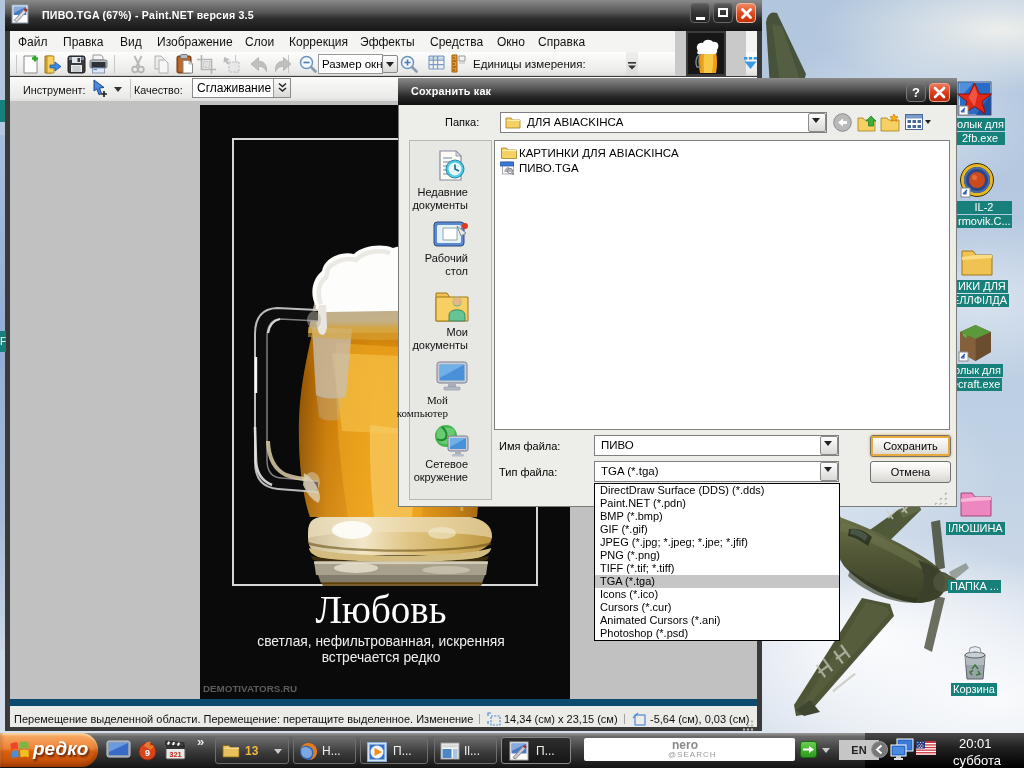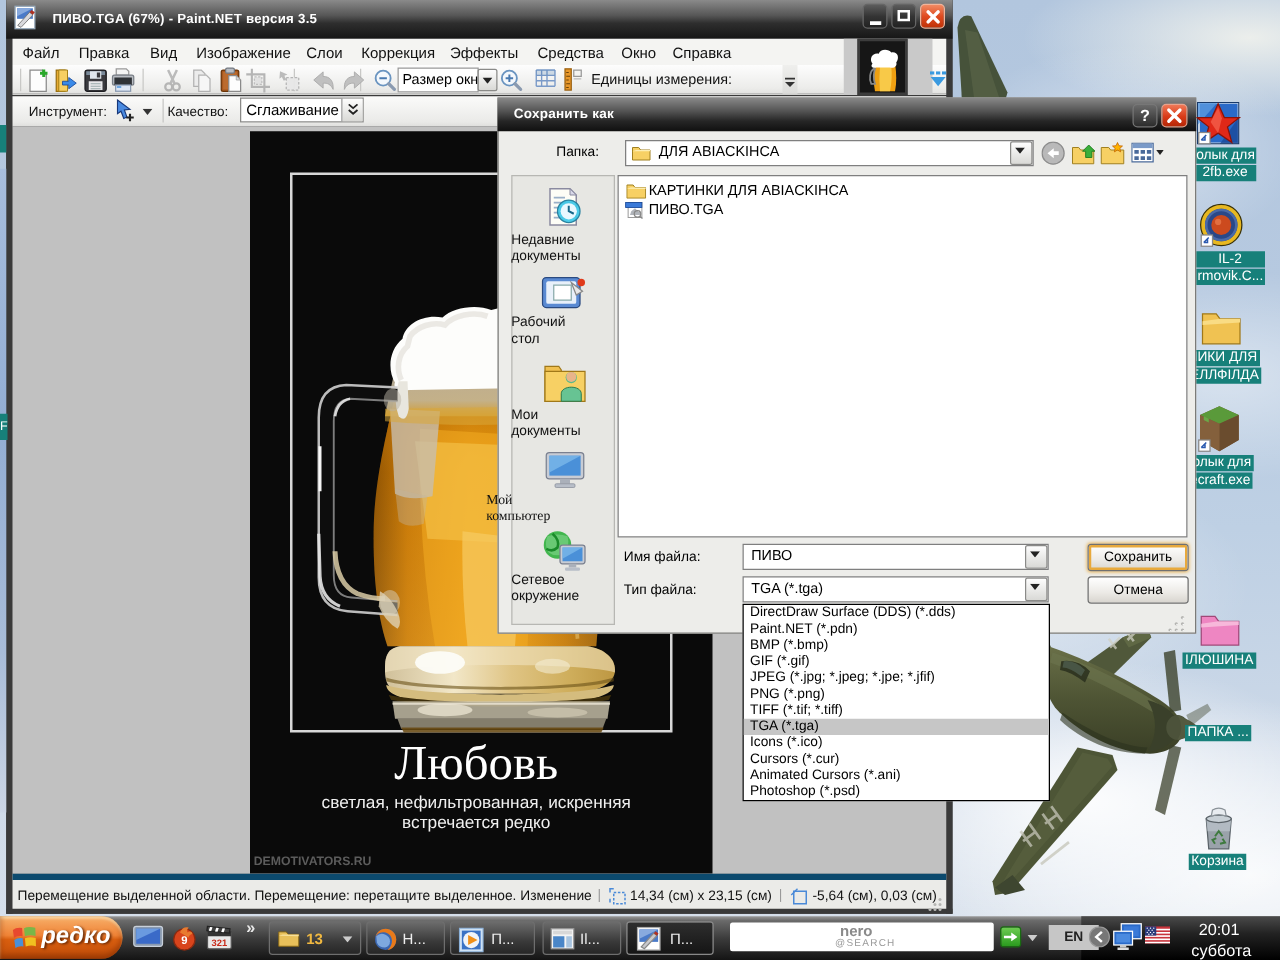--- a/index.html
+++ b/index.html
@@ -38,33 +38,33 @@
 #tb2 { left:10px; top:77px; width:747px; height:24px;
   background:linear-gradient(180deg,#fbfbfa,#eaeae8 85%,#dfdfdd); color:#111; font-size:12px; }
 #imglist { left:675px; top:31px; width:71px; height:45px; background:#c9c9c9; }
 #thumb { left:686px; top:31px; width:40px; height:45px; background:#161616; border:2px solid #3c3c3c; }
 
 #canvas { left:10px; top:101px; width:747px; height:598px; background:#c1c1c1; }
 #demot { left:200px; top:105px; width:370px; height:594px; background:#0a0a0a; }
 #frame { left:232px; top:138px; width:306px; height:448px; border:2px solid #d8d8d8; }
 
 #statusbar { left:10px; top:699px; width:747px; height:28px; background:#ebebe8;
-  border-top:5px solid #0c4a6e; color:#111; font-size:11px;text-align:center; }
+  border-top:7px solid #0c4a6e; color:#111; font-size:11px;text-align:center; }
 
 
 #dlg { left:398px; top:78px; width:559px; height:429px; background:#ededEA; border:1px solid #7b7b78; }
 #dlgtitle { left:398px; top:78px; width:559px; height:27px;
   background:linear-gradient(180deg,#8a8a8a 0%,#545454 40%,#262626 70%,#101010 100%); }
 #dlgtitle .t { position:absolute; left:13px; top:7px; color:#fff; font-weight:bold; font-size:10.8px; letter-spacing:0.2px; }
 .fld { position:absolute; background:#fff; border:1px solid #7f7f7f; font-size:11px; color:#000; }
 .cbtn { position:absolute; width:18px; border:1px solid #8a8a88; border-radius:2px;
   background:linear-gradient(180deg,#fdfdfd,#d9d9d6); }
 .chev { position:absolute; left:3px; top:4px; width:8px; height:5px; }
 #sidebar { left:409px; top:140px; width:83px; height:360px; background:#e7e7e3; border:1px solid #b7b7b3; }
-.sideitem { position:absolute; width:59px; text-align:left; color:#111; font-size:11px; line-height:13px; }
+.sideitem { position:absolute; width:59px; text-align:right; color:#111; font-size:11px; line-height:13px; }
 #flist { left:494px; top:140px; width:456px; height:290px; background:#fff; border:1px solid #7f7f7f; }
 .btn { position:absolute; width:81px; height:22px; border:1px solid #707070; border-radius:3px;
   background:linear-gradient(180deg,#fff,#eceae6 60%,#d8d5cf); font-size:11px; color:#000; text-align:center; line-height:20px; }
 #ftypelist { left:594px; top:483px; width:246px; height:158px; background:#fff; border:1px solid #000; z-index:30; }
 #ftypelist div { height:13px; line-height:13px; font-size:11px; padding-left:5px; color:#000; white-space:nowrap; }
 #ftypelist div.sel { background:#c6c6c6; }
 
 
 #taskbar { left:0; top:733px; width:1024px; height:35px;
   background:linear-gradient(180deg,#9a9a9a 0%,#6a6a6a 10%,#3c3c3c 50%,#141414 100%); }

